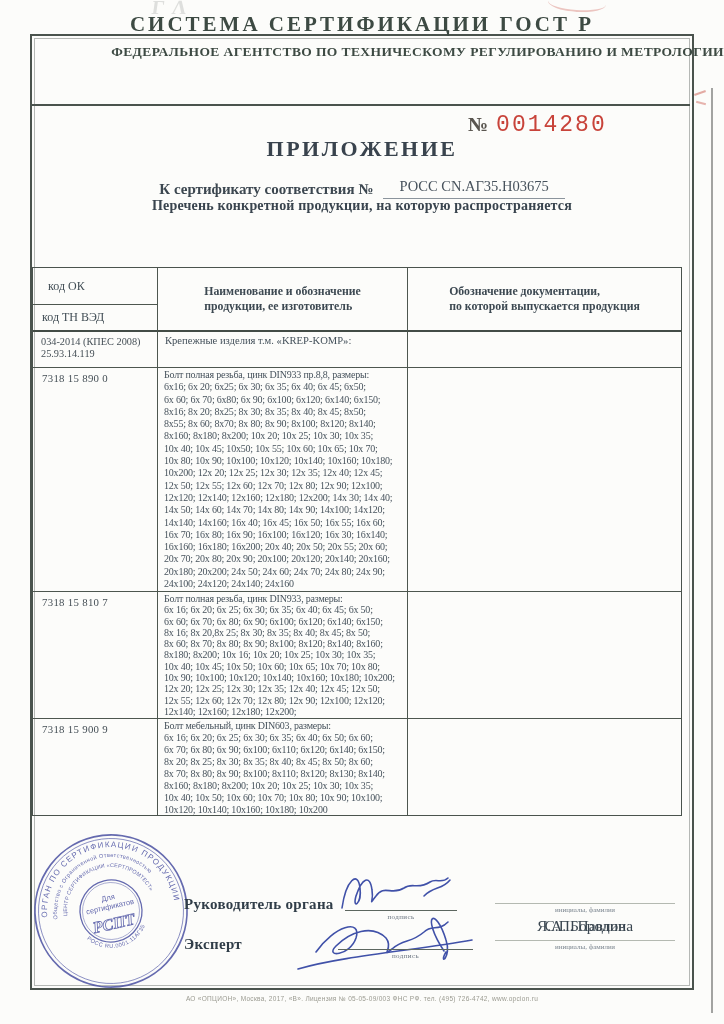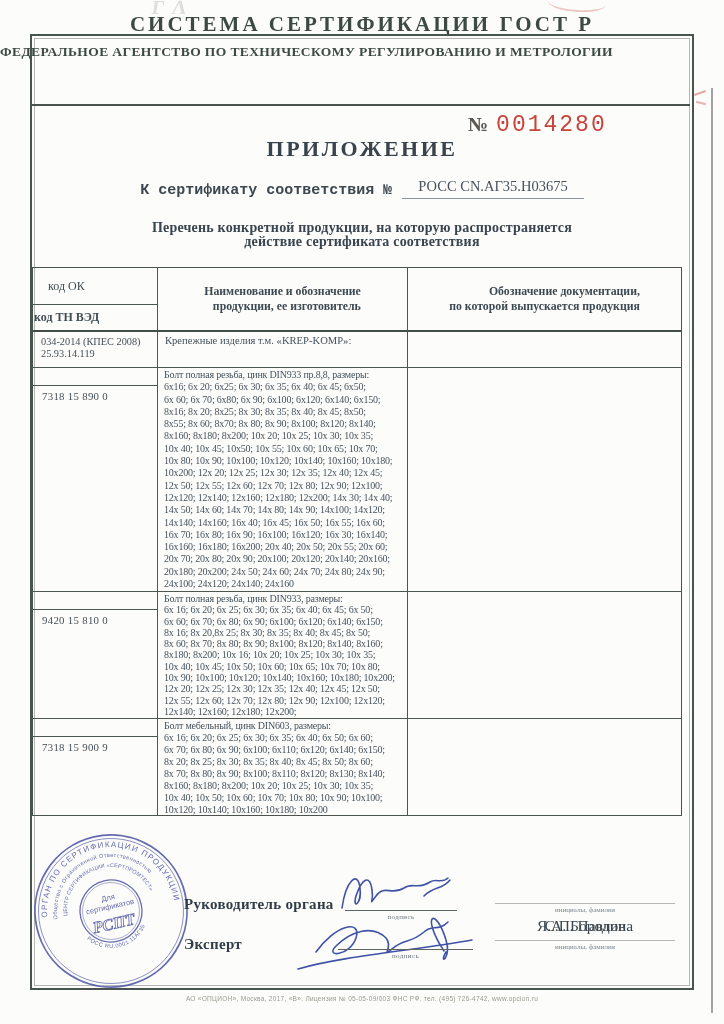--- a/index.html
+++ b/index.html
@@ -11,58 +11,58 @@
   }
   
   .frame{position:absolute; left:30px; top:34px; width:660px; height:952px;
          border:2px solid #4a534d; background:transparent;}
   .frame-inner{position:absolute; inset:2px; border:1px solid rgba(74,83,77,.40); pointer-events:none;}
   
   .hdr-band{position:absolute; left:30px; top:34px; width:660px; height:70px;
             border-bottom:2px solid #4a534d;}
   .sys-title{position:absolute; top:12px; left:0; width:100%; text-align:center;
              font-size:21px; font-weight:bold; letter-spacing:3px; color:#3d4a43;}
-  .agency{position:absolute; top:44px; left:0; width:100%; text-align:left;
+  .agency{position:absolute; top:44px; left:0; width:100%; text-align:right;
           font-size:13.5px; font-weight:bold; letter-spacing:.4px; color:#3d4a43;}
   
   .form-no{position:absolute; top:112px; left:468px; width:210px; white-space:nowrap;}
   .form-no .pfx{font-size:20px; color:#5a5650; font-weight:bold; margin-right:8px;}
   .form-no .digits{font-family:"Liberation Mono","DejaVu Sans Mono",monospace;
                    font-size:23px; color:#c8433a; letter-spacing:2px;}
   
   .title{position:absolute; top:136px; left:0; width:100%; text-align:center;
          font-size:22px; font-weight:bold; letter-spacing:2.5px; color:#39434d;}
   .cert-line{position:absolute; top:180px; left:0; width:100%; text-align:center; white-space:nowrap;}
-  .cert-line .lbl{font-size:15px; font-weight:bold; color:#3c4750;font-family:Liberation Mono, monospace;}
+  .cert-line .lbl{font-size:15px; font-weight:bold; color:#3c4750;}
   .cert-no{display:inline-block; margin-left:10px; padding:0 16px 3px 16px;
            border-bottom:1.2px solid #8b949c; font-size:14.5px; color:#47525c;
            transform:translateY(-3px);}
   .subtitle{position:absolute; left:0; width:100%; text-align:center;
             font-size:14px; font-weight:bold; color:#39444e; letter-spacing:.2px;}
-  .sub1{top:220px;} .sub2{top:234px;}
+  .sub1{top:198px;} .sub2{top:234px;}
   
   .tbl{position:absolute; left:32px; top:267px; width:650px; height:549px;
        border:1.6px solid #4a534d; display:grid;
        grid-template-columns:125px 250px 1fr;
        grid-template-rows:64px 36px 224px 127px auto;
        box-sizing:border-box; background:transparent;}
   .cell{border-right:1.4px solid #4d564f; border-bottom:1.4px solid #4d564f;
         box-sizing:border-box; overflow:hidden;}
   .last-col{border-right:none;}
   .hdr-row{border-bottom:2.2px solid #434c46;}
   .bot-row{border-bottom:none;}
   .hdr-c1{display:flex; flex-direction:column; font-size:12px; color:#414d55;}
   .h1a{flex:1.45; border-bottom:1.4px solid #4d564f; display:flex; align-items:center; padding-left:15px;}
-  .h1b{flex:1; display:flex; align-items:center; padding-left:1px;font-weight:bold;}
-  .hdr-c2,.hdr-c3{display:flex; align-items:center; justify-content:center; text-align:right;
+  .h1b{flex:1; display:flex; align-items:center; padding-left:9px;}
+  .hdr-c2,.hdr-c3{display:flex; align-items:center; justify-content:center; text-align:left;
                   white-space:pre-line; font-size:11.8px; font-weight:bold; color:#3d4952; line-height:15px;}
   .code-a{padding:4px 4px 18px 8px; font-size:10.3px; line-height:11.5px;
           white-space:pre-line; color:#454f56;}
   .prod-a{padding:3px 4px 0 7px; font-size:10.6px; color:#43505a;}
-  .code-cell{display:flex; flex-direction:column;}
+  .code-cell{display:flex; flex-direction:row;}
   .sub-spacer{height:17px; border-bottom:1.2px solid #4d564f;}
   .code{padding:4px 4px 0 9px; font-size:10.8px; color:#454f56; letter-spacing:.3px;}
   .prod{padding:1px 2px 0 6px; font-size:10px; letter-spacing:-0.2px;
         white-space:pre; color:#46525c;}
   .lhB{line-height:12.3px;}
   .lhC{line-height:11.3px;}
   .lhD{line-height:12px;}
   
   .role{position:absolute; left:184px; font-size:15px; font-weight:bold; color:#303d48; letter-spacing:.3px;}
   .role1{top:896px;} .role2{top:936px;}
@@ -121,21 +121,20 @@
     <span class="pfx">№</span><span class="digits">0014280</span>
   </div>
 
   <div class="title">ПРИЛОЖЕНИЕ</div>
 
   <div class="cert-line">
     <span class="lbl">К сертификату соответствия №</span><span class="cert-no">РОСС CN.АГ35.Н03675</span>
   </div>
 
   <div class="subtitle sub1">Перечень конкретной продукции,  на которую распространяется</div>
-  <div class="subtitle sub2">действие сертификата соответствия</div>
 
   <div class="tbl">
 
     <div class="cell hdr-row hdr-c1">
       <div class="h1a">код ОК</div>
       <div class="h1b">код ТН ВЭД</div>
     </div>
     <div class="cell hdr-row hdr-c2">Наименование и обозначение
 продукции, ее изготовитель</div>
     <div class="cell hdr-row hdr-c3 last-col">Обозначение документации,
@@ -165,21 +164,21 @@
 14х140; 14х160; 16х 40; 16х 45; 16х 50; 16х 55; 16х 60;
 16х 70; 16х 80; 16х 90; 16х100; 16х120; 16х 30; 16х140;
 16х160; 16х180; 16х200; 20х 40; 20х 50; 20х 55; 20х 60;
 20х 70; 20х 80; 20х 90; 20х100; 20х120; 20х140; 20х160;
 20х180; 20х200; 24х 50; 24х 60; 24х 70; 24х 80; 24х 90;
 24х100; 24х120; 24х140; 24х160</div>
     <div class="cell last-col"></div>
 
     <div class="cell code-cell">
       <div class="sub-spacer"></div>
-      <div class="code">9420 15 810 0</div>
+      <div class="code">7318 15 810 7</div>
     </div>
     <div class="cell prod lhC">Болт полная резьба, цинк DIN933, размеры:
 6х 16; 6х 20; 6х 25; 6х 30; 6х 35; 6х 40; 6х 45; 6х 50;
 6х 60; 6х 70; 6х 80; 6х 90; 6х100; 6х120; 6х140; 6х150;
 8х 16; 8х 20,8х 25; 8х 30; 8х 35; 8х 40; 8х 45; 8х 50;
 8х 60; 8х 70; 8х 80; 8х 90; 8х100; 8х120; 8х140; 8х160;
 8х180; 8х200; 10х 16; 10х 20; 10х 25; 10х 30; 10х 35;
 10х 40; 10х 45; 10х 50; 10х 60; 10х 65; 10х 70; 10х 80;
 10х 90; 10х100; 10х120; 10х140; 10х160; 10х180; 10х200;
 12х 20; 12х 25; 12х 30; 12х 35; 12х 40; 12х 45; 12х 50;

